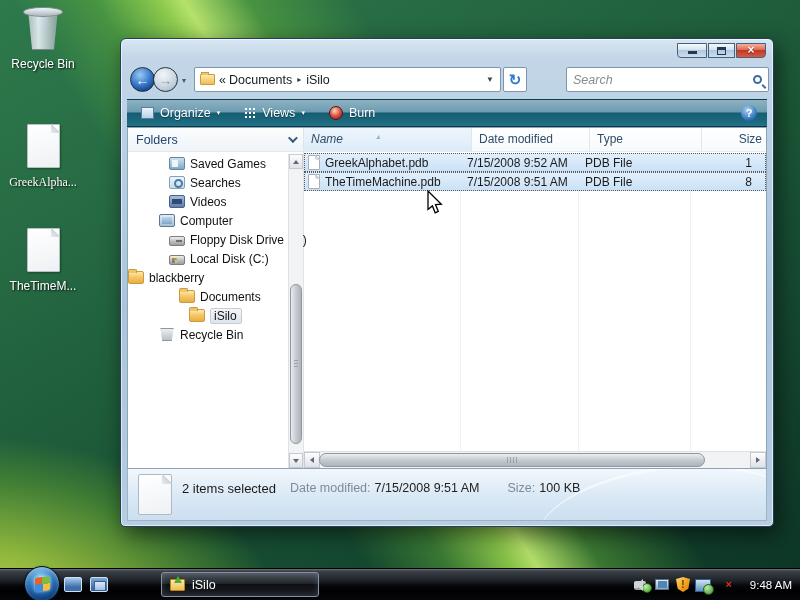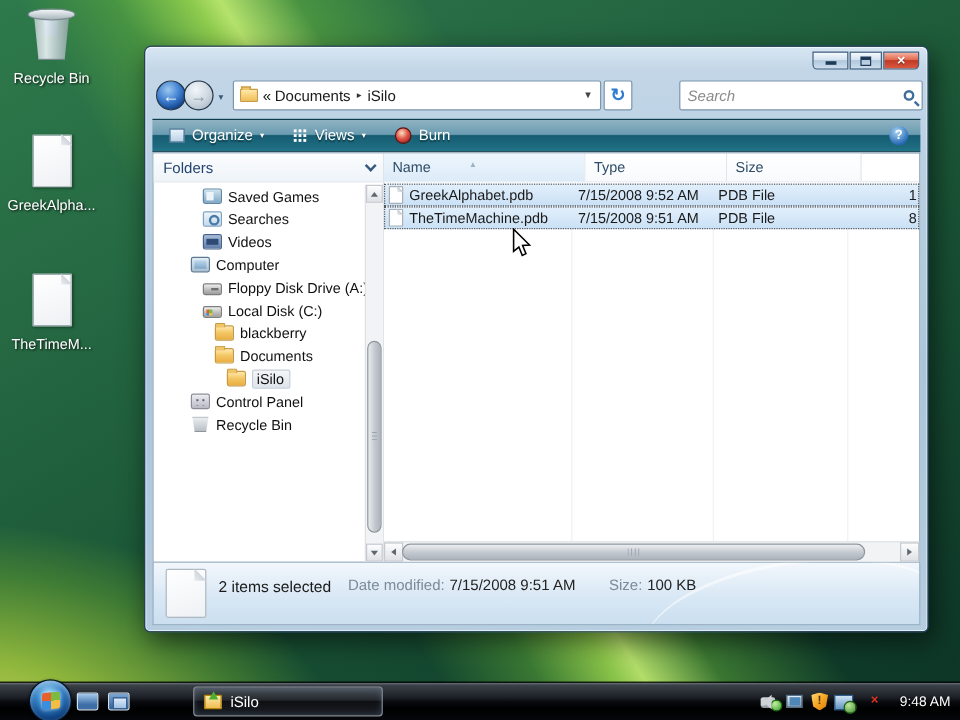--- a/index.html
+++ b/index.html
@@ -117,21 +117,21 @@
   .hscroll { position:absolute; left:0; right:0; bottom:0; height:17px; background:#f2f3f5; border-top:1px solid #dfe1e4; }
   .hbtn { position:absolute; top:0; bottom:0; width:16px; background:linear-gradient(#fdfdfe,#dfe2e6); border:1px solid #c6cad0; display:flex; align-items:center; justify-content:center; }
   .hbtn.left { left:0; } .hbtn.right { right:0; }
   .hthumb { position:absolute; top:1px; bottom:1px; left:15px; width:386px; border-radius:7px; border:1px solid #8f969e; background:linear-gradient(#eceef0,#c3c8cf 55%,#aeb4bc); }
   .hthumb .grip { position:absolute; top:3px; bottom:3px; left:50%; margin-left:-5px; width:10px; background:linear-gradient(90deg,#9aa1a9 1px,transparent 1px) 0 0/3px 100%; }
 
   
   .filepane { flex:1; position:relative; }
   .cols { display:flex; height:24px; border-bottom:1px solid #e6ecf2; position:relative; }
   .col { font-size:12px; color:#2f4d68; line-height:23px; padding-left:7px; border-right:1px solid #e0e6ec; background:linear-gradient(#fff,#f7fafc); position:relative; }
-  .col:nth-child(1) { width:168px; background:linear-gradient(#eef6fd,#dcebf8); }
+  .col:nth-child(1) { width:168px; background:linear-gradient(#eef6fd,#dcebf8);font-style:italic; }
   .col:nth-child(2) { width:118px; }
   .col:nth-child(3) { width:112px; }
   .col:nth-child(4) { width:64px; text-align:right; padding-right:4px; border-right:none; }
   .sortglyph { position:absolute; top:-3px; left:72px; font-size:8px; color:#9ab2c6; }
   .rows { position:absolute; top:25px; left:0; right:0; }
   .frow { display:flex; align-items:center; height:19px; font-size:12px; color:#1a1a1a; }
   .frow.sel { background:linear-gradient(#e3f0fc,#c9e0f5); outline:1px dotted #5a5a5a; outline-offset:-1px; }
   .fc { white-space:nowrap; overflow:hidden; }
   .fc.name { width:156px; display:flex; align-items:center; padding-left:4px; }
   .fc.date { width:118px; padding-left:7px; }
@@ -191,21 +191,21 @@
   .ic-vol .mute { position:absolute; right:0; top:1px; color:#e03020; font-size:11px; font-weight:bold; }
   .clock { position:absolute; right:8px; top:0; height:32px; display:flex; align-items:center; color:#fff; font-size:11.5px; text-shadow:0 1px 1px #000; }
 </style>
 </head>
 <body>
 
 <div>
 
   <div id="desktop-icons">
       <div class="dicon" style="top: 4px;"><span class="bin"><span class="bin-paper"></span><span class="bin-body"></span><span class="bin-rim"></span></span><span class="dlabel">Recycle Bin</span></div>
-      <div class="dicon" style="top: 112px;"><span class="bigdoc"></span><span class="dlabel">GreekAlpha...</span></div>
+      <div class="dicon" style="top: 124px; font-family: Liberation Serif, serif;"><span class="bigdoc"></span><span class="dlabel">GreekAlpha...</span></div>
       <div class="dicon" style="top: 228px;"><span class="bigdoc"></span><span class="dlabel">TheTimeM...</span></div>
     </div>
 
   <div class="win">
 
     <div>
       <div class="capbtns">
         <div class="capbtn min">
             <span class="bar"></span>
           </div>
@@ -283,57 +283,54 @@
               <span class="tlabel">Computer</span>
             </div>
             <div class="trow" style="padding-left: 41px;">
               <span class="tico floppy"></span>
               <span class="tlabel">Floppy Disk Drive (A:)</span>
             </div>
             <div class="trow" style="padding-left: 41px;">
               <span class="tico disk"></span>
               <span class="tlabel">Local Disk (C:)</span>
             </div>
-            <div class="trow" style="padding-left: 51px;">
+            <div class="trow" style="">
               <span class="tico folder"></span>
               <span class="tlabel">blackberry</span>
             </div>
             <div class="trow" style="padding-left: 51px;">
               <span class="tico folder"></span>
               <span class="tlabel">Documents</span>
             </div>
             <div class="trow sel" style="padding-left: 61px;">
               <span class="tico folder"></span>
               <span class="tlabel">iSilo</span>
             </div>
             <div class="trow" style="padding-left: 31px;">
-              <span class="tico control-panel"></span>
-              <span class="tlabel">Control Panel</span>
-            </div>
-            <div class="trow" style="padding-left: 31px;">
               <span class="tico recycle-bin"></span>
               <span class="tlabel">Recycle Bin</span>
             </div>
           </div>
         <div class="vscroll">
           <div class="sbtn up">
               <span class="tri-up"></span>
             </div>
           <div class="vthumb">
               <span class="grip"></span>
             </div>
           <div class="sbtn down">
               <span class="tri-down"></span>
             </div>
         </div>
       </div>
 
       <div class="filepane">
         <div class="cols" id="cols">
             <div class="col"><span>Name</span><span class="sortglyph">▴</span></div>
+            <div class="col"><span>Date modified</span></div>
             <div class="col"><span>Type</span></div>
             <div class="col"><span>Size</span></div>
           </div>
         <div class="colsep" style="left:156px"></div>
         <div class="colsep" style="left:274px"></div>
         <div class="colsep" style="left:386px"></div>
         <div class="rows" id="rows">
             <div class="frow sel">
               <div class="fc name">
                 <span class="doc"></span>

